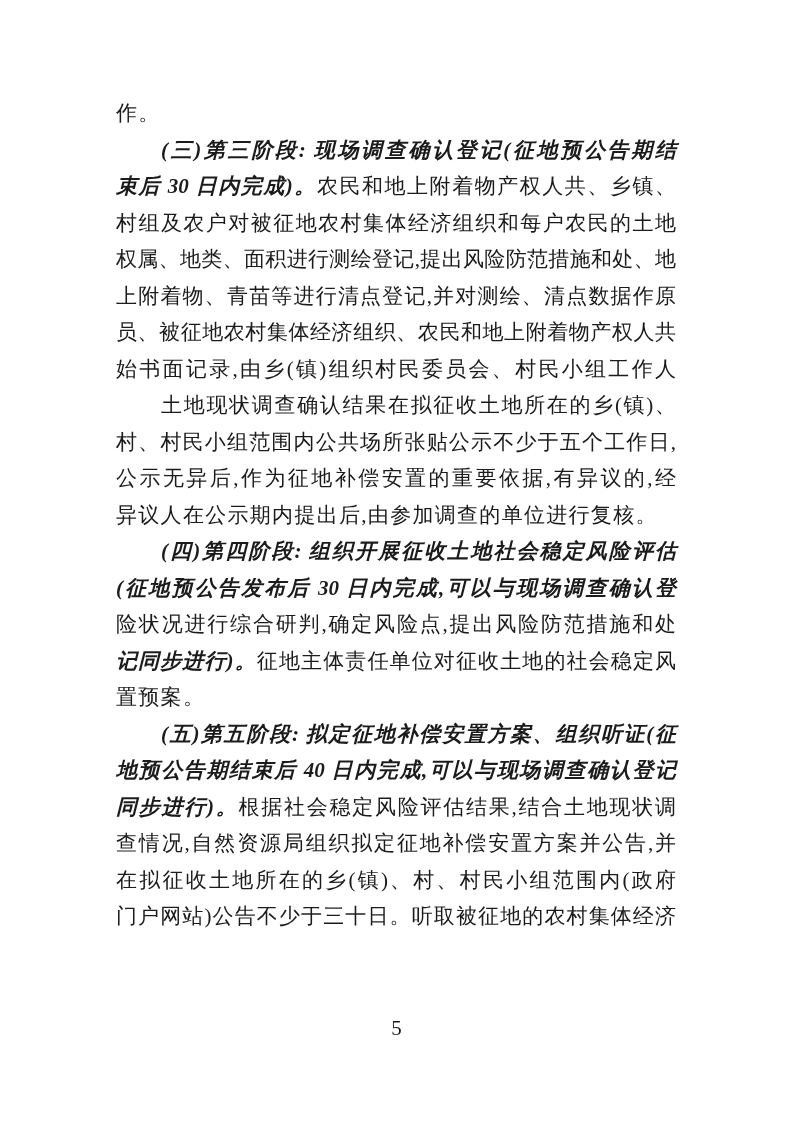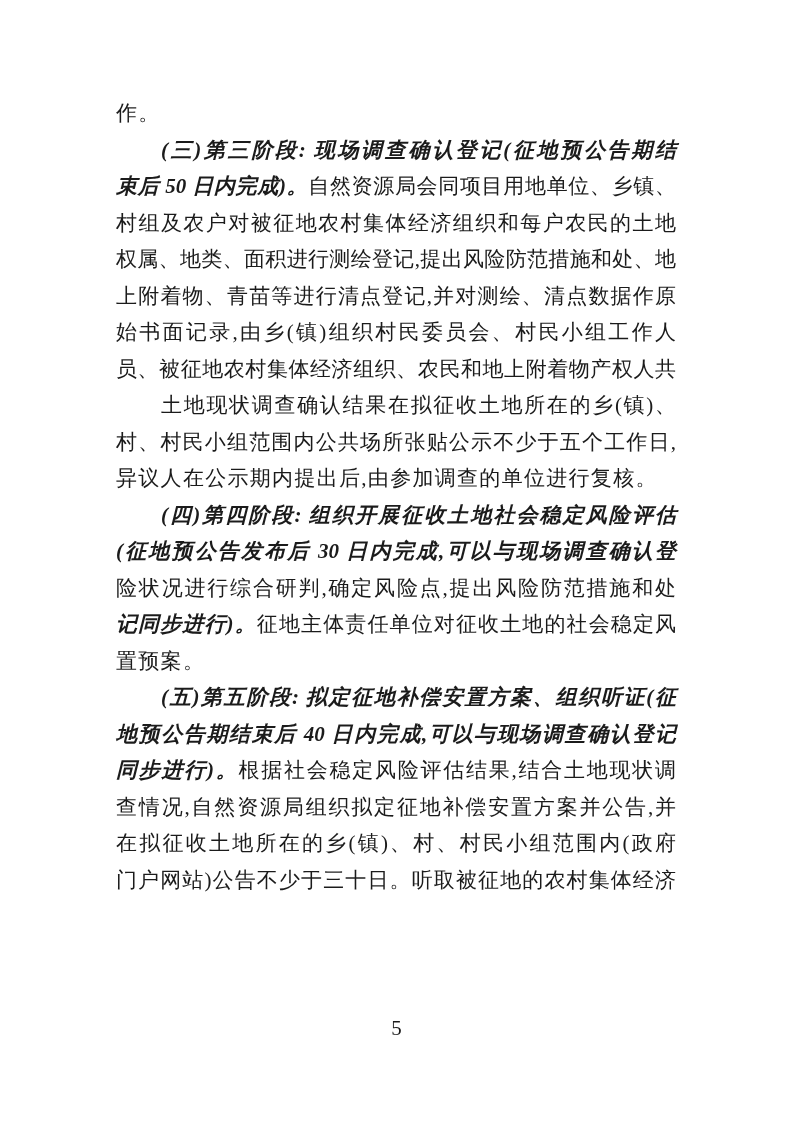--- a/index.html
+++ b/index.html
@@ -64,28 +64,29 @@
     color: #1b1b1b;
   }
 </style>
 </head>
 <body>
 
 <div class="page">
   <div class="text-block">
       <div class="line"><span class="seg">作。</span></div>
       <div class="line indent justify"><span class="seg bold">(三)第三阶段: 现场调查确认登记(征地预公告期结</span></div>
-      <div class="line justify"><span class="seg bold">束后 50 日内完成)。</span><span class="seg">自然资源局会同项目用地单位、乡镇、</span></div>
+      <div class="line justify"><span class="seg bold">束后 30 日内完成)。</span><span class="seg">农民和地上附着物产权人共、乡镇、</span></div>
       <div class="line justify"><span class="seg">村组及农户对被征地农村集体经济组织和每户农民的土地</span></div>
       <div class="line justify"><span class="seg">权属、地类、面积进行测绘登记,提出风险防范措施和处、地</span></div>
       <div class="line justify"><span class="seg">上附着物、青苗等进行清点登记,并对测绘、清点数据作原</span></div>
+      <div class="line justify"><span class="seg">员、被征地农村集体经济组织、农民和地上附着物产权人共</span></div>
       <div class="line justify"><span class="seg">始书面记录,由乡(镇)组织村民委员会、村民小组工作人</span></div>
-      <div class="line justify"><span class="seg">员、被征地农村集体经济组织、农民和地上附着物产权人共</span></div>
       <div class="line indent justify"><span class="seg">土地现状调查确认结果在拟征收土地所在的乡(镇)、</span></div>
       <div class="line justify"><span class="seg">村、村民小组范围内公共场所张贴公示不少于五个工作日,</span></div>
+      <div class="line justify"><span class="seg">公示无异后,作为征地补偿安置的重要依据,有异议的,经</span></div>
       <div class="line"><span class="seg">异议人在公示期内提出后,由参加调查的单位进行复核。</span></div>
       <div class="line indent justify"><span class="seg bold">(四)第四阶段: 组织开展征收土地社会稳定风险评估</span></div>
       <div class="line justify"><span class="seg bold">(征地预公告发布后 30 日内完成,可以与现场调查确认登</span></div>
       <div class="line justify"><span class="seg">险状况进行综合研判,确定风险点,提出风险防范措施和处</span></div>
       <div class="line justify"><span class="seg bold">记同步进行)。</span><span class="seg">征地主体责任单位对征收土地的社会稳定风</span></div>
       <div class="line"><span class="seg">置预案。</span></div>
       <div class="line indent justify"><span class="seg bold">(五)第五阶段: 拟定征地补偿安置方案、组织听证(征</span></div>
       <div class="line justify"><span class="seg bold">地预公告期结束后 40 日内完成,可以与现场调查确认登记</span></div>
       <div class="line justify"><span class="seg bold">同步进行)。</span><span class="seg">根据社会稳定风险评估结果,结合土地现状调</span></div>
       <div class="line justify"><span class="seg">查情况,自然资源局组织拟定征地补偿安置方案并公告,并</span></div>

